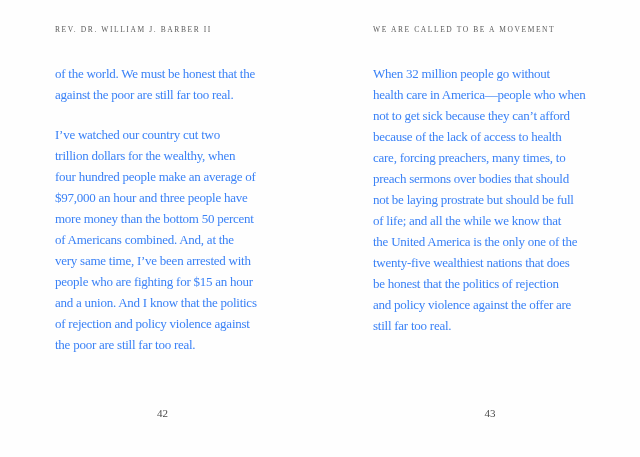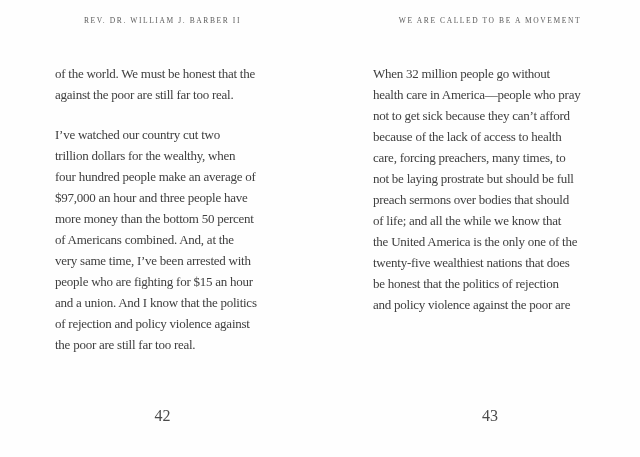--- a/index.html
+++ b/index.html
@@ -23,22 +23,22 @@
   .page {
     position: absolute;
     top: 0;
     height: 100%;
   }
   .page-left  { left: 0;     width: 320px; }
   .page-right { left: 320px; width: 320px; }
 
   .running-header {
     position: absolute;
-    top: 16px;
-    text-align: center;
+    top: 25px;
+    text-align: left;
     font-size: 7.5px;
     letter-spacing: 1.6px;
     font-weight: 400;
     color: #5a5a5a;
     white-space: nowrap;
   }
   .page-left  .running-header { left: 55px; width: 215px; }
   .page-right .running-header { left: 53px; width: 234px; }
 
   .text-block {
@@ -48,29 +48,29 @@
   .page-left  .text-block { left: 55px; width: 215px; }
   .page-right .text-block { left: 53px; width: 234px; }
 
   .paragraph + .paragraph { margin-top: 19px; }
 
   .text-line {
     font-size: 13px;
     line-height: 21px;
     letter-spacing: -0.25px;
     white-space: nowrap;
-    color: #404040;
+    color: #3b82f6;
     font-variant-numeric: oldstyle-nums;
   }
 
   .page-number {
     position: absolute;
     top: 407px;
     text-align: center;
-    font-size: 16px;
+    font-size: 11px;
     color: #4a4a4a;
     font-variant-numeric: oldstyle-nums;
   }
   .page-left  .page-number { left: 55px; width: 215px; }
   .page-right .page-number { left: 53px; width: 234px; }
 </style>
 </head>
 <body>
 
 <div class="spread">
@@ -97,29 +97,30 @@
         </div>
       </div>
     <div class="page-number">42</div>
   </div>
 
   <div class="page page-right">
     <div class="running-header">WE ARE CALLED TO BE A MOVEMENT</div>
     <div class="text-block">
         <div class="paragraph">
           <div class="text-line">When 32 million people go without</div>
-          <div class="text-line">health care in America—people who pray</div>
+          <div class="text-line">health care in America—people who when</div>
           <div class="text-line">not to get sick because they can’t afford</div>
           <div class="text-line">because of the lack of access to health</div>
           <div class="text-line">care, forcing preachers, many times, to</div>
+          <div class="text-line">preach sermons over bodies that should</div>
           <div class="text-line">not be laying prostrate but should be full</div>
-          <div class="text-line">preach sermons over bodies that should</div>
           <div class="text-line">of life; and all the while we know that</div>
           <div class="text-line">the United America is the only one of the</div>
           <div class="text-line">twenty-five wealthiest nations that does</div>
           <div class="text-line">be honest that the politics of rejection</div>
-          <div class="text-line">and policy violence against the poor are</div>
+          <div class="text-line">and policy violence against the offer are</div>
+          <div class="text-line">still far too real.</div>
         </div>
       </div>
     <div class="page-number">43</div>
   </div>
 
 </div>
 
 </body></html>

